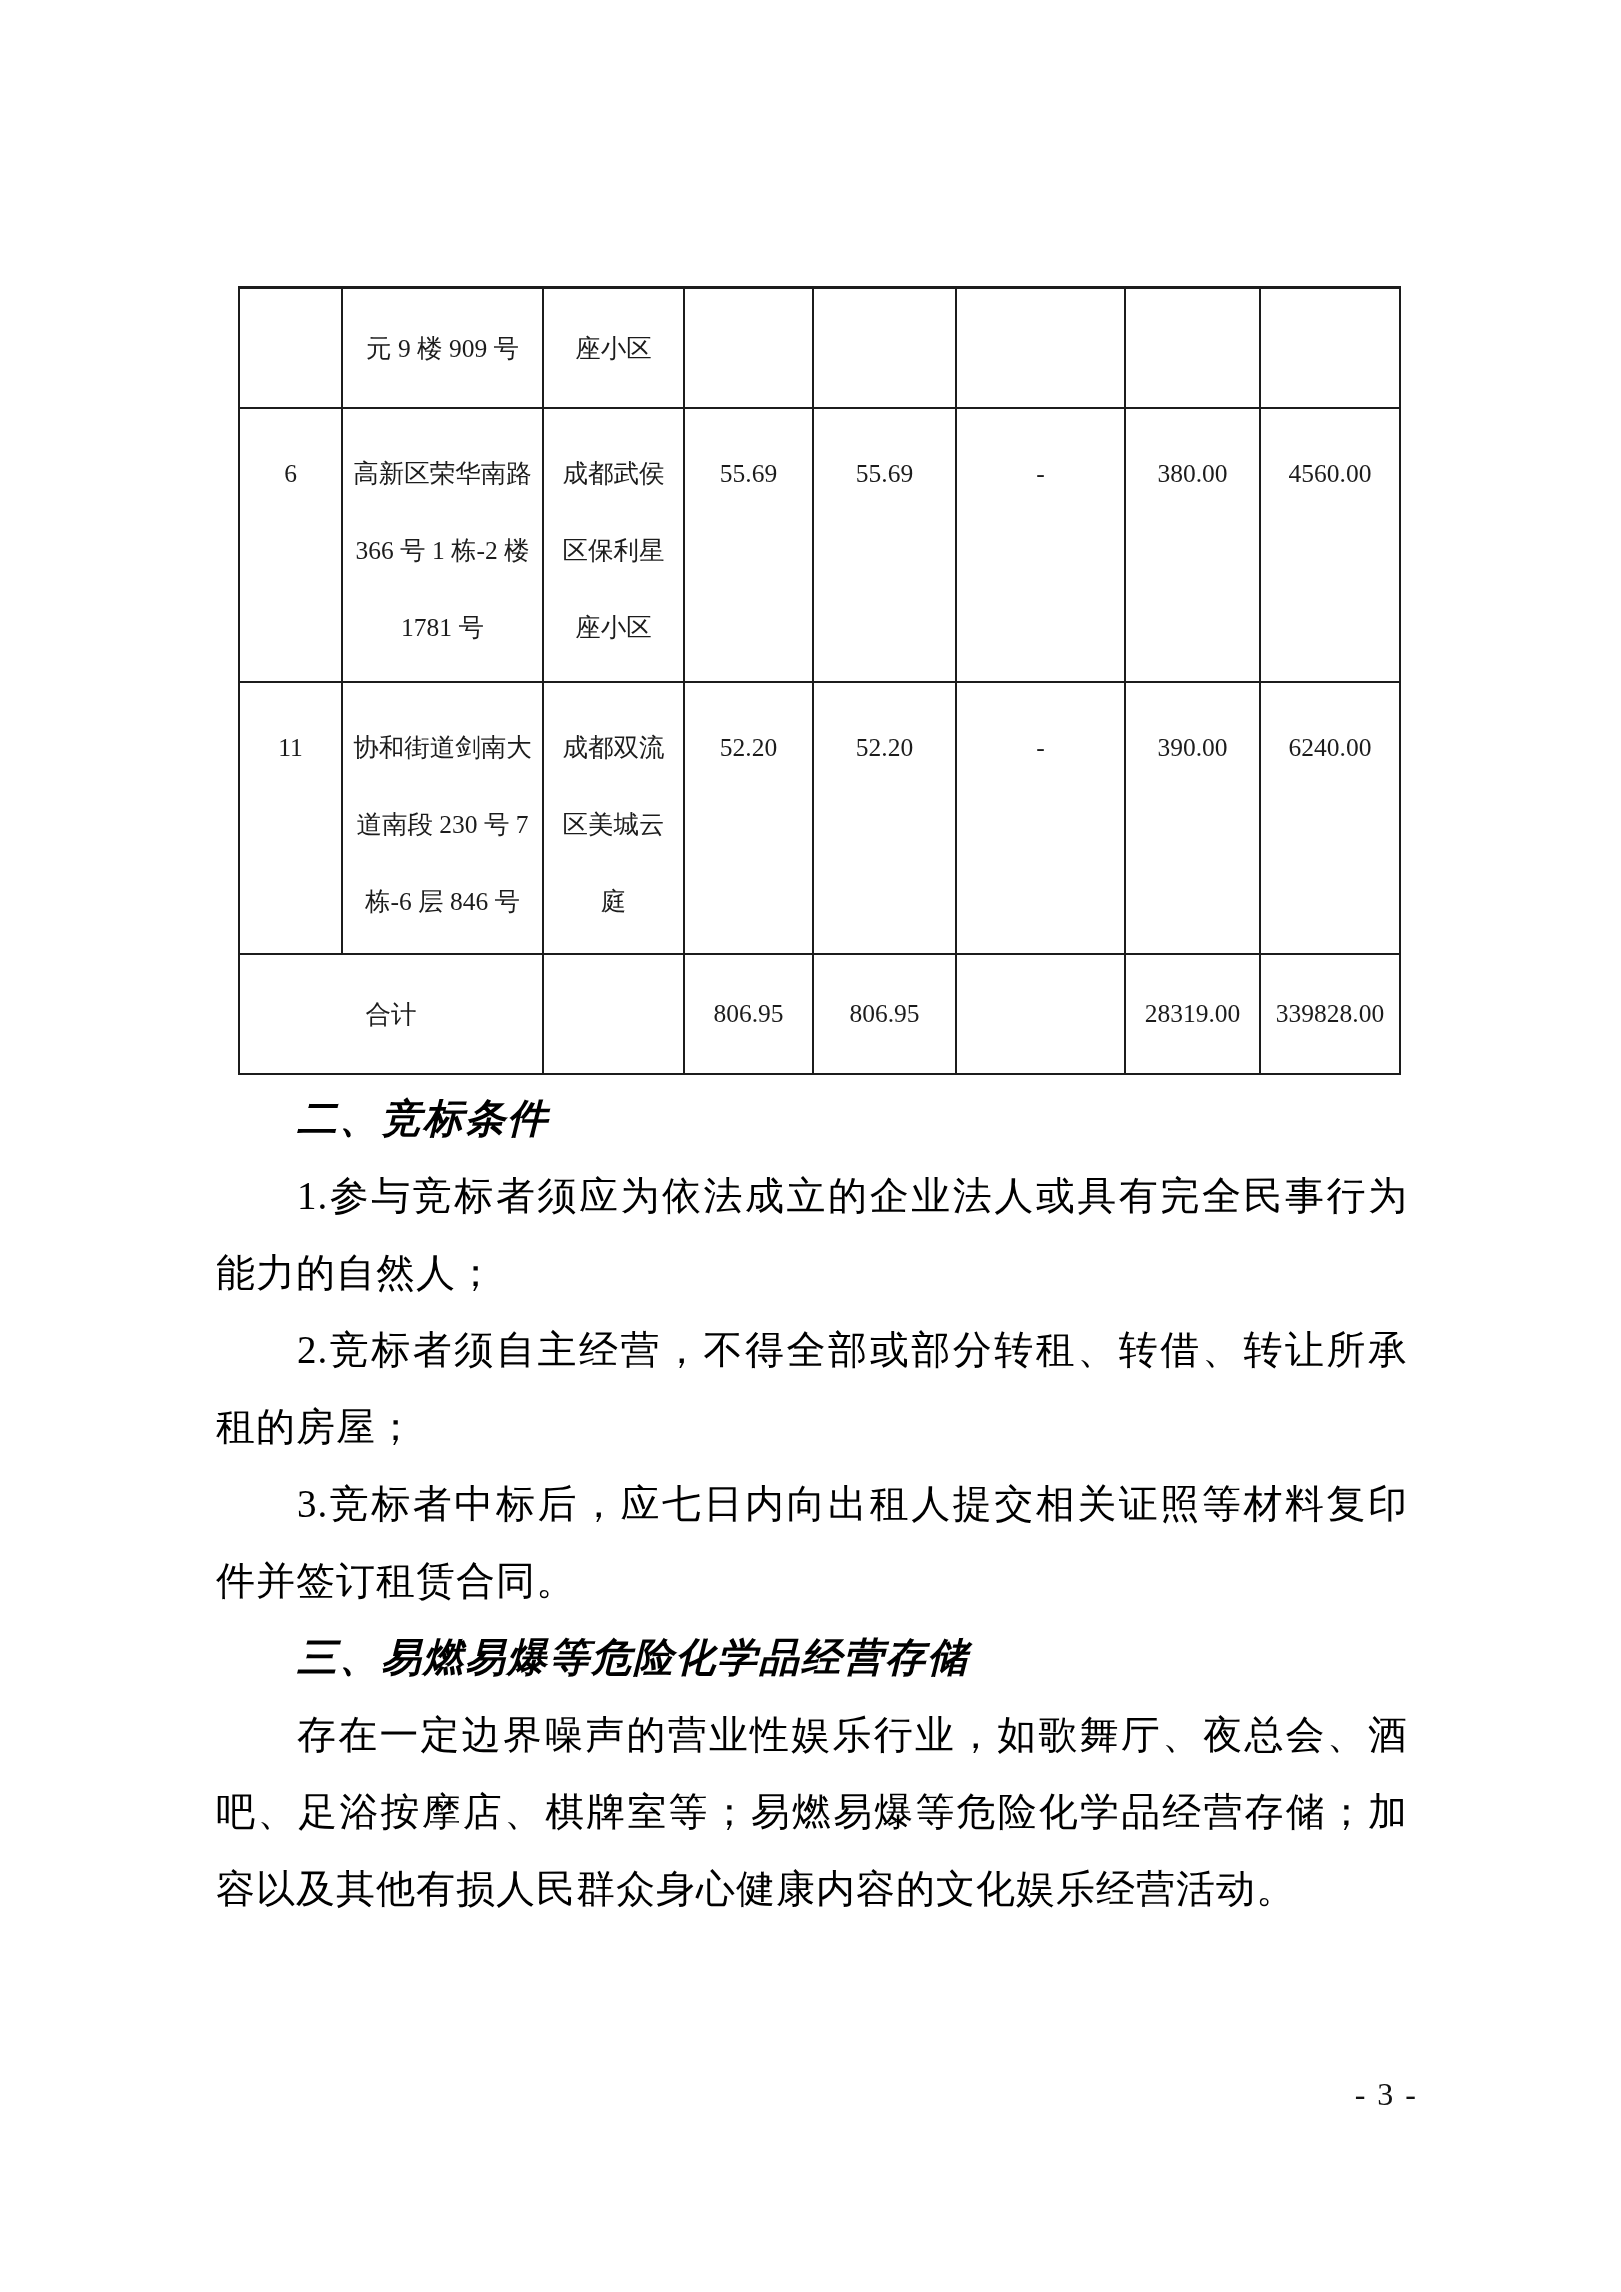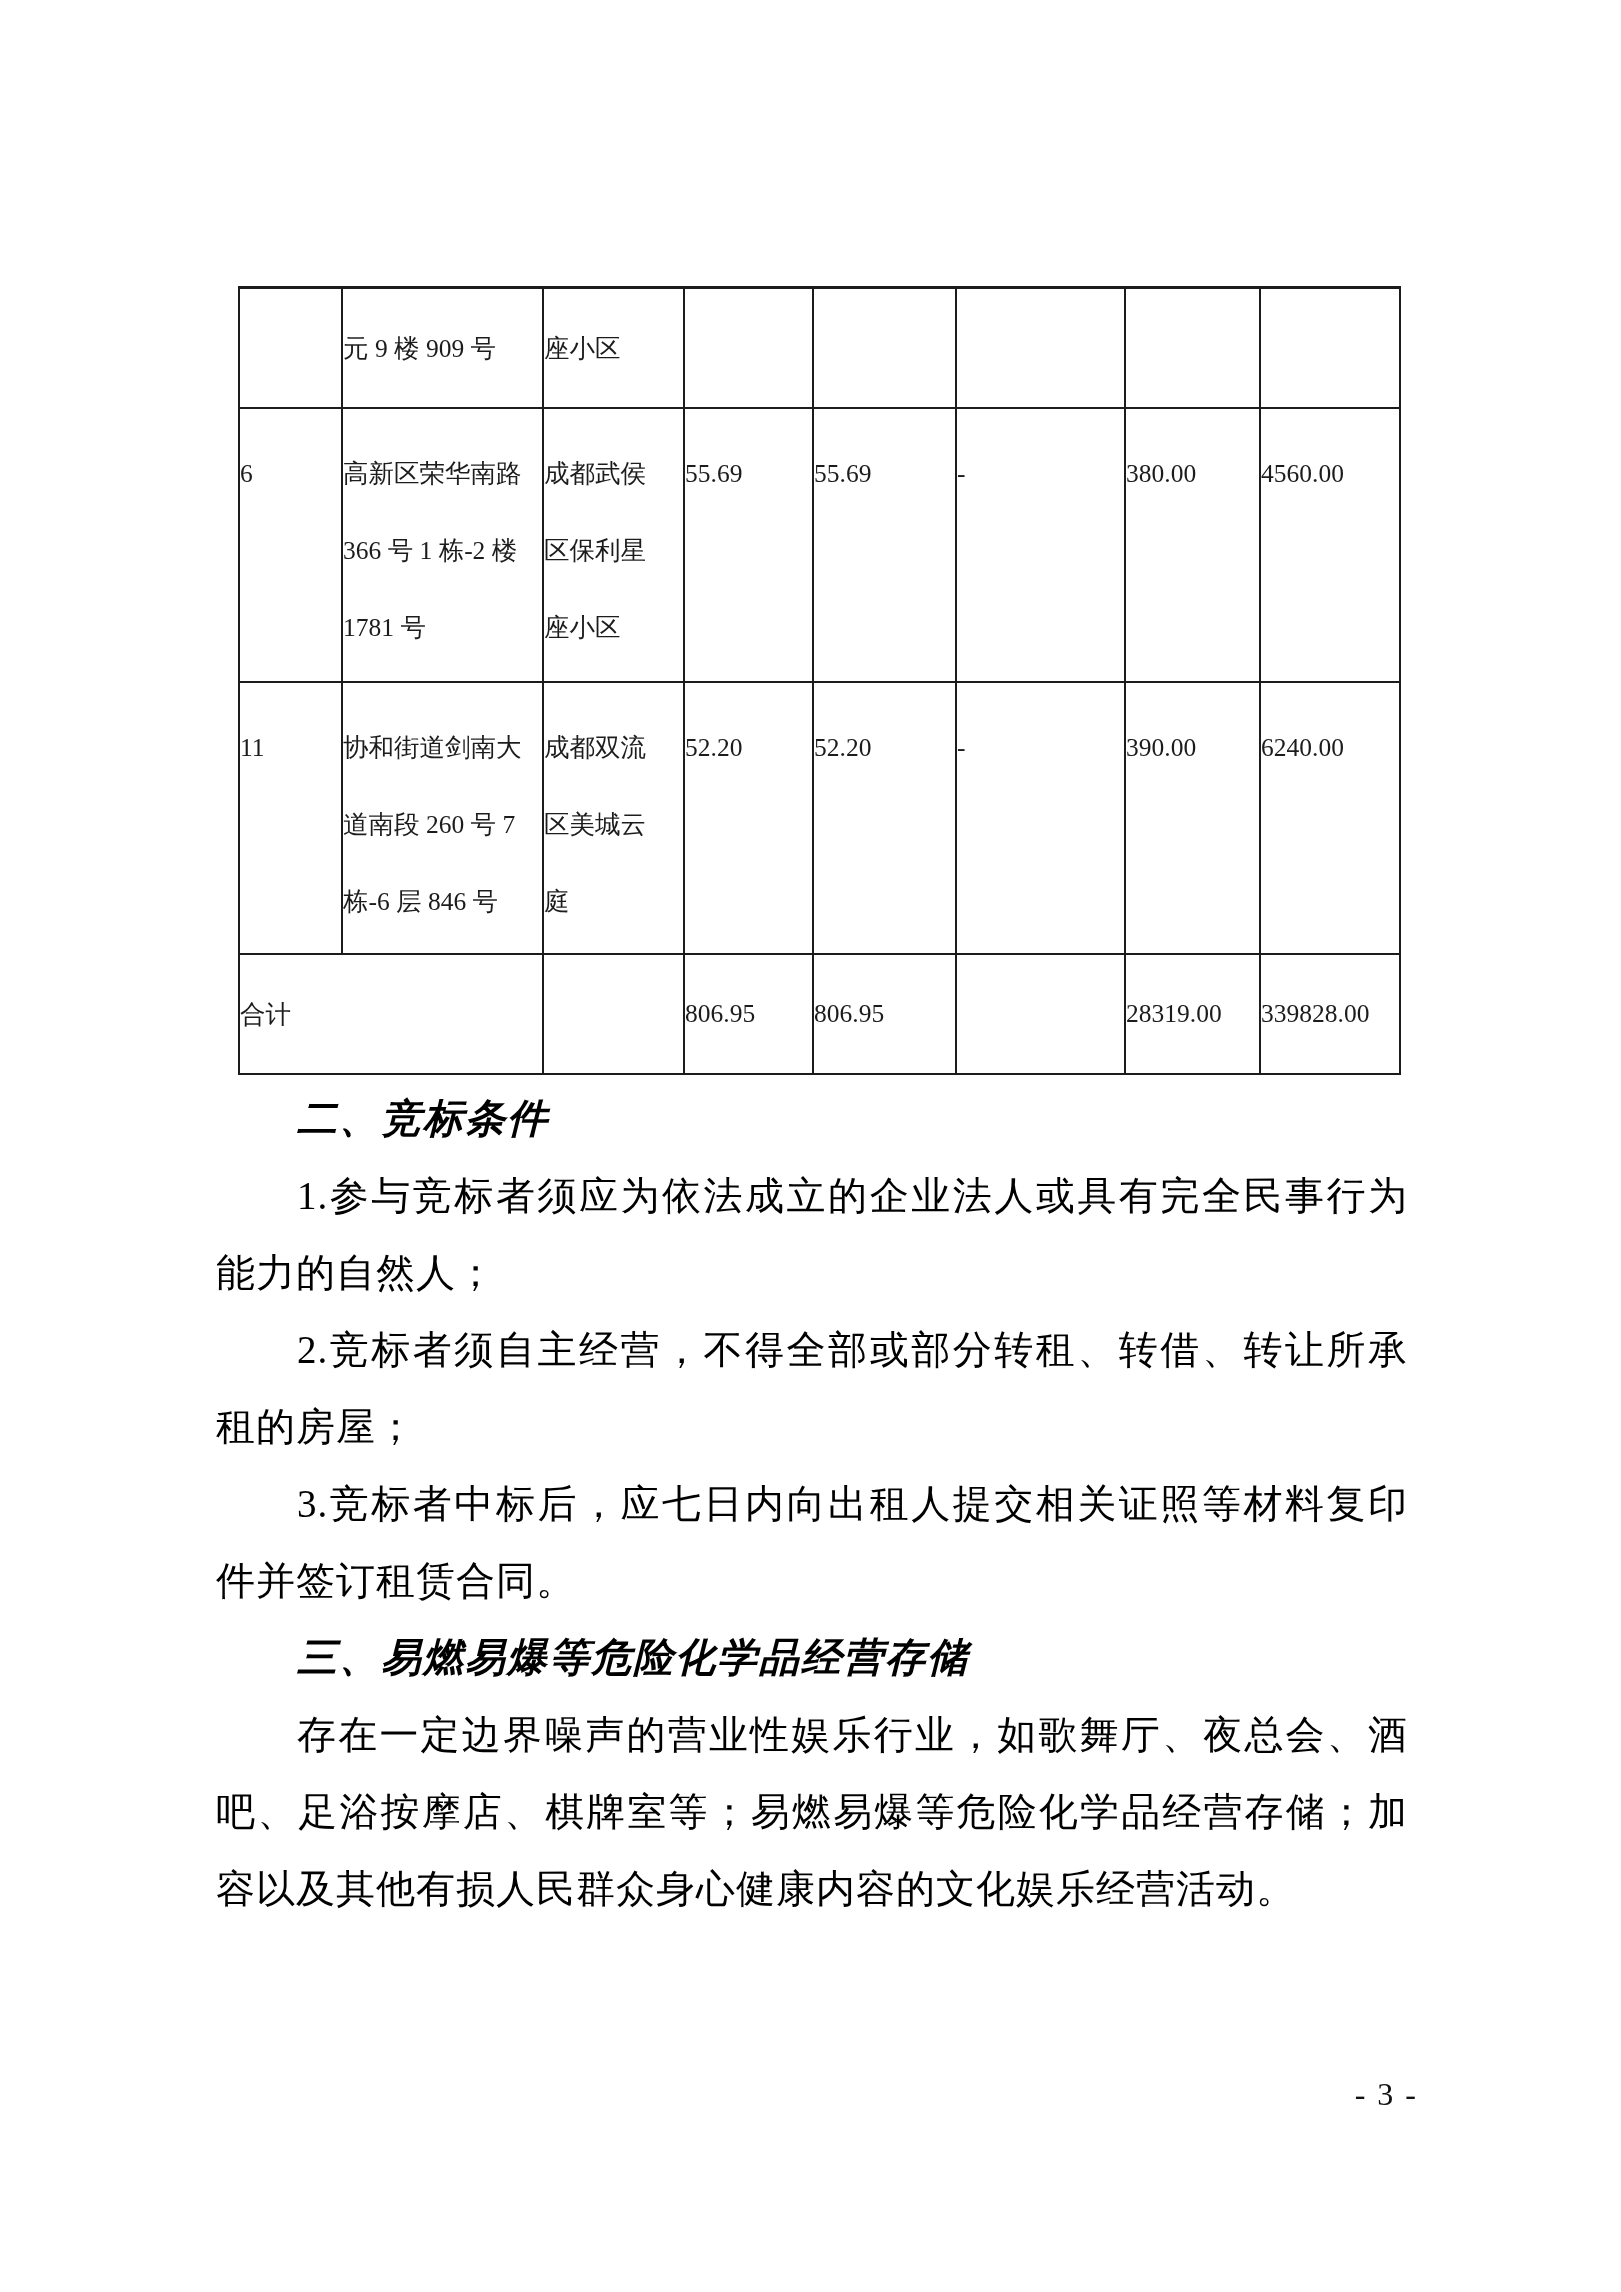--- a/index.html
+++ b/index.html
@@ -14,21 +14,21 @@
 
   
   #rent-table{
     position:absolute;left:238px;top:286px;
     border-collapse:collapse;table-layout:fixed;
     width:1161px;
     font-size:25.5px;letter-spacing:0;
   }
   #rent-table td{
     border:2px solid #1c1c1c;
-    padding:0;text-align:left;color:#1c1c1c;
+    padding:0;text-align:center;color:#1c1c1c;
   }
   #rent-table{border-top:3.9px solid #1c1c1c;}
   tr.row-partial td{height:118px;vertical-align:middle;}
   tr.row-item td{vertical-align:top;}
   tr.row-item-10 td{height:272px;border-top:2.9px solid #1c1c1c;}
   tr.row-item-11 td{height:270px;}
   tr.row-total td{height:118px;vertical-align:middle;border-top:2.9px solid #1c1c1c;}
   .cellstack{padding-top:25.5px;line-height:77px;}
   .cellstack div{height:77px;line-height:77px;}
 
@@ -128,21 +128,21 @@
 
       <tr class="row-item row-item-11">
         <td>
             <div class="cellstack">
               <div>11</div>
             </div>
           </td>
         <td>
           <div class="cellstack">
             <div>协和街道剑南大</div>
-            <div>道南段 260 号 7</div>
+            <div>道南段 230 号 7</div>
             <div>栋-6 层 846 号</div>
           </div>
         </td>
         <td>
           <div class="cellstack">
             <div>成都双流</div>
             <div>区美城云</div>
             <div>庭</div>
           </div>
         </td>

